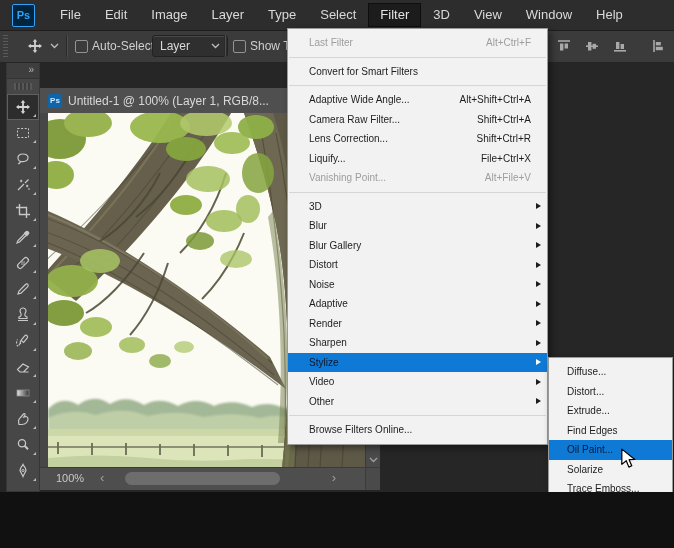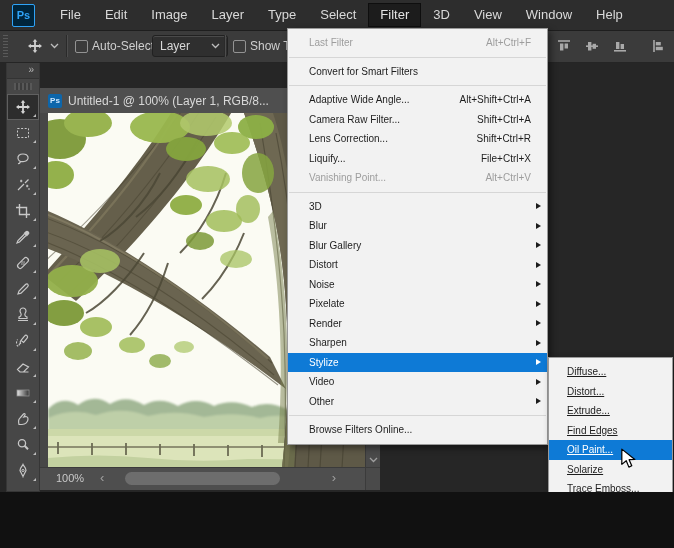--- a/index.html
+++ b/index.html
@@ -66,25 +66,25 @@
   .statusbar .corner{position:absolute;right:0;top:0;bottom:0;width:14px;background:#4a4a4a;
              border-left:1px solid #3b3b3b;}
 
   
   .menu{position:absolute;background:#f2f2f2;border:1px solid #9a9a9a;
         box-shadow:3px 3px 7px rgba(0,0,0,.45);padding:4px 0;font-size:10px;
         color:#1d1d1d;z-index:10;box-sizing:border-box;}
   #filter-menu{left:287px;top:28px;width:261px;}
   #stylize-menu{left:548px;top:357px;width:125px;}
   .mi{height:19.5px;display:flex;align-items:center;padding:0 16px 0 21px;position:relative;}
-  #stylize-menu .mi{padding-left:18px;padding-right:0;text-decoration:underline;}
+  #stylize-menu .mi{padding-left:18px;padding-right:0;}
   .mi .lbl{white-space:nowrap;}
   .mi .sc{margin-left:auto;padding-left:14px;white-space:nowrap;}
   .mi.disabled{color:#9d9d9d;}
-  .mi.hl{background:#0e7ad6;color:#ffffff;}
+  .mi.hl{background:#0e7ad6;color:#0f172a;}
   .mi .arrow{position:absolute;right:6px;top:50%;transform:translateY(-50%);width:0;height:0;
              border-left:5px solid #1d1d1d;border-top:3.5px solid transparent;
              border-bottom:3.5px solid transparent;}
   .mi.hl .arrow{border-left-color:#fff;}
   .msep{height:1px;background:#d6d6d6;margin:4px 1px;}
 
   .cursor{position:absolute;left:620px;top:448px;z-index:30;}
 </style>
 </head>
 <body>
@@ -434,21 +434,21 @@
       <div class="mi">
         <span class="lbl">Lens Correction...</span>
         <span class="sc">Shift+Ctrl+R</span>
       </div>
       <div class="mi">
         <span class="lbl">Liquify...</span>
         <span class="sc">File+Ctrl+X</span>
       </div>
       <div class="mi disabled">
         <span class="lbl">Vanishing Point...</span>
-        <span class="sc">Alt+Ctrl+V</span>
+        <span class="sc">Alt+File+V</span>
       </div>
       <div class="msep"></div>
       <div class="mi">
         <span class="lbl">3D</span>
         <span class="arrow"></span>
       </div>
       <div class="mi">
         <span class="lbl">Blur</span>
         <span class="arrow"></span>
       </div>
@@ -458,21 +458,21 @@
       </div>
       <div class="mi">
         <span class="lbl">Distort</span>
         <span class="arrow"></span>
       </div>
       <div class="mi">
         <span class="lbl">Noise</span>
         <span class="arrow"></span>
       </div>
       <div class="mi">
-        <span class="lbl">Pixelate</span>
+        <span class="lbl">Adaptive</span>
         <span class="arrow"></span>
       </div>
       <div class="mi">
         <span class="lbl">Render</span>
         <span class="arrow"></span>
       </div>
       <div class="mi">
         <span class="lbl">Sharpen</span>
         <span class="arrow"></span>
       </div>

